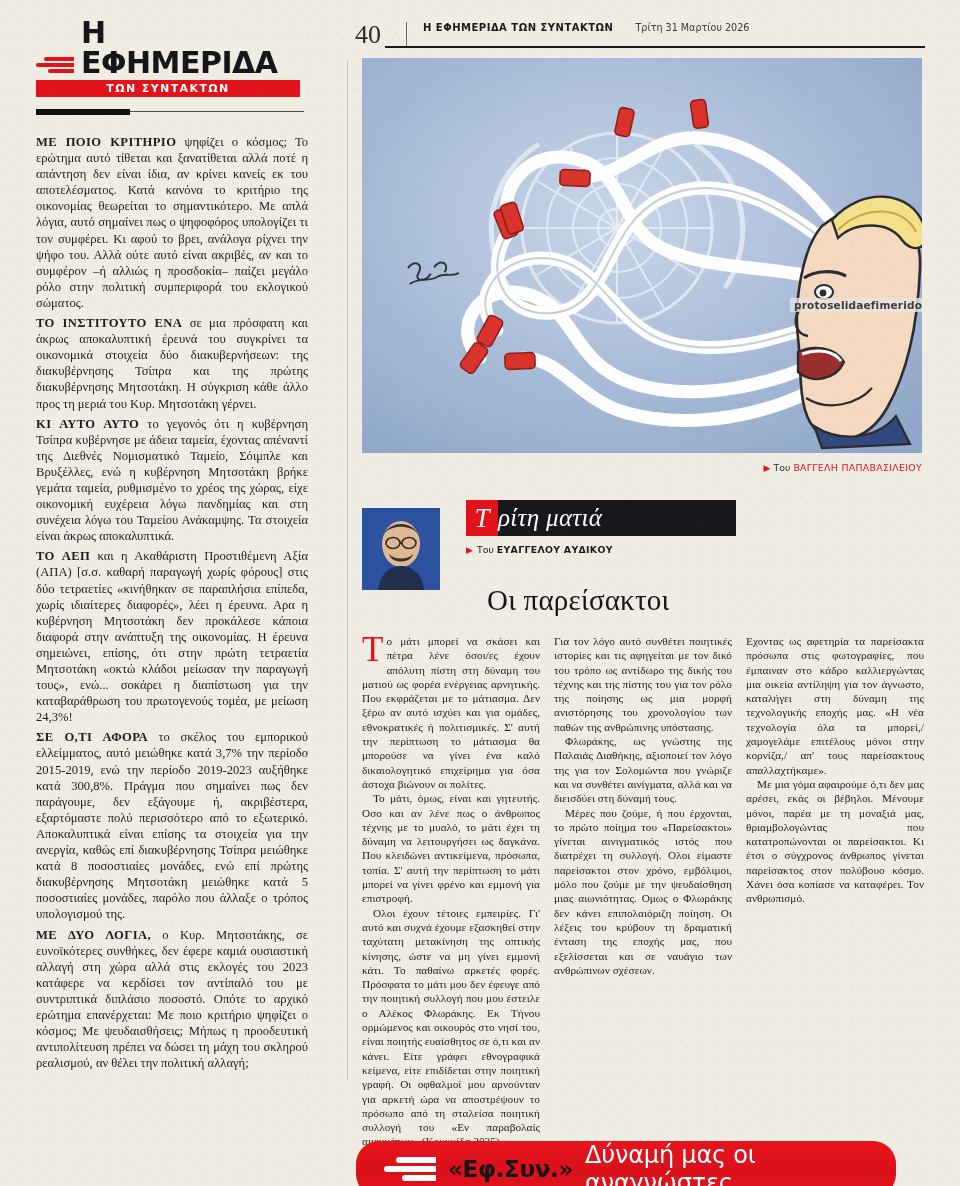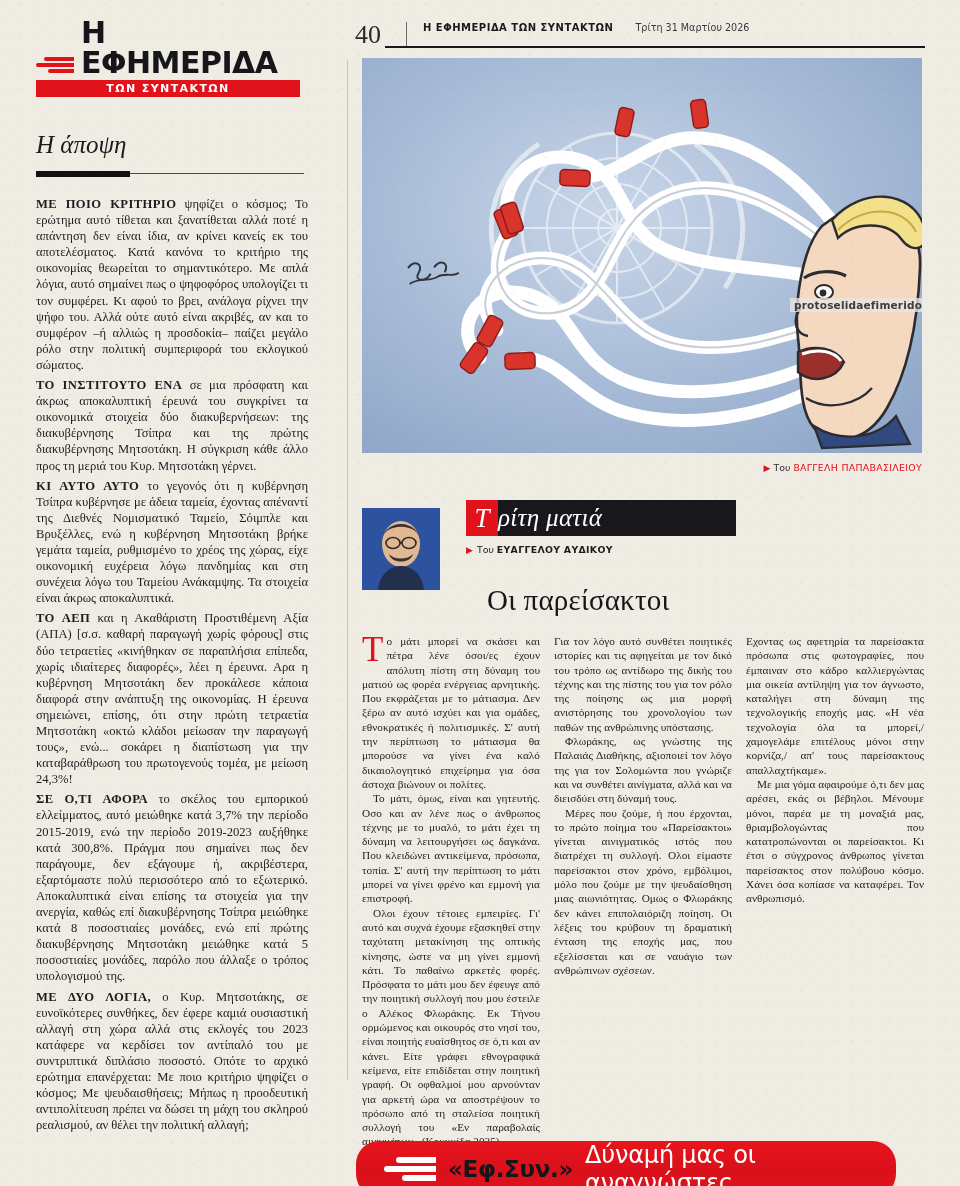--- a/index.html
+++ b/index.html
@@ -329,21 +329,20 @@
             <i></i>
             <i></i>
           </span>
         <span class="mh-title">Η ΕΦΗΜΕΡΙΔΑ</span>
       </div>
       <div class="masthead-bar">
         <span>ΤΩΝ ΣΥΝΤΑΚΤΩΝ</span>
       </div>
     </div>
 
-    <div class="opinion-label">Η άποψη</div>
 
     <div class="rule-wrap">
       <span class="thick"></span>
         <span class="thin"></span>
     </div>
 
 
     <div class="lead-body" id="opinion-body">
         <p><b>ΜΕ ΠΟΙΟ ΚΡΙΤΗΡΙΟ</b> ψηφίζει ο κόσμος; Το ερώτημα αυτό τίθεται και ξανατίθεται αλλά ποτέ η απάντηση δεν είναι ίδια, αν κρίνει κανείς εκ του αποτελέσματος. Κατά κανόνα το κριτήριο της οικονομίας θεωρείται το σημαντικότερο. Με απλά λόγια, αυτό σημαίνει πως ο ψηφοφόρος υπολογίζει τι τον συμφέρει. Κι αφού το βρει, ανάλογα ρίχνει την ψήφο του. Αλλά ούτε αυτό είναι ακριβές, αν και το συμφέρον –ή αλλιώς η προσδοκία– παίζει μεγάλο ρόλο στην πολιτική συμπεριφορά του εκλογικού σώματος.</p>
         <p><b>ΤΟ ΙΝΣΤΙΤΟΥΤΟ ΕΝΑ</b> σε μια πρόσφατη και άκρως αποκαλυπτική έρευνά του συγκρίνει τα οικονομικά στοιχεία δύο διακυβερνήσεων: της διακυβέρνησης Τσίπρα και της πρώτης διακυβέρνησης Μητσοτάκη. Η σύγκριση κάθε άλλο προς τη μεριά του Κυρ. Μητσοτάκη γέρνει.</p>

